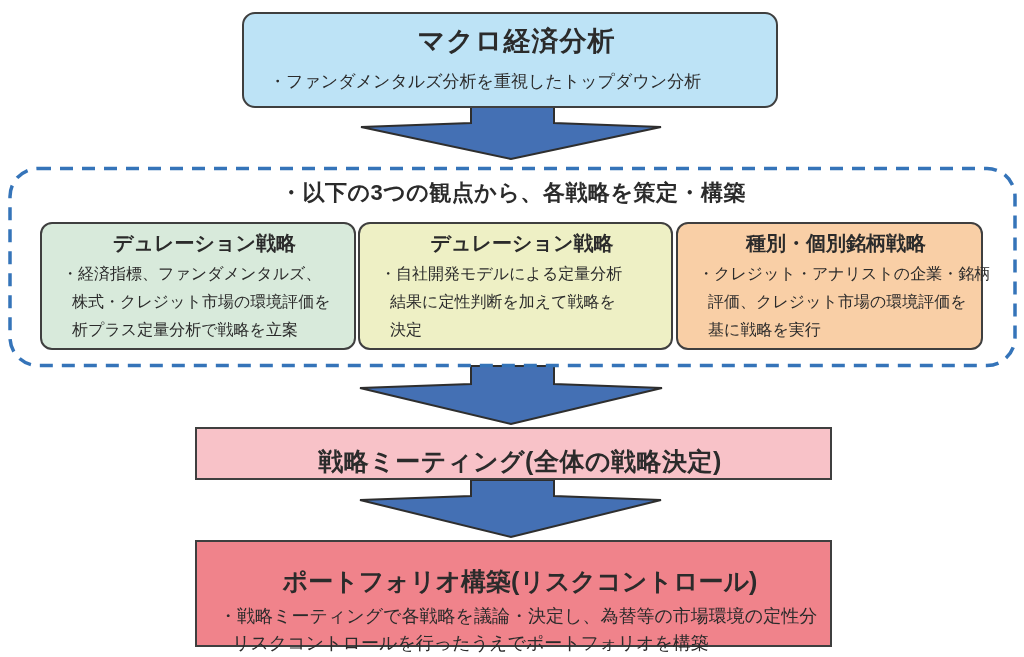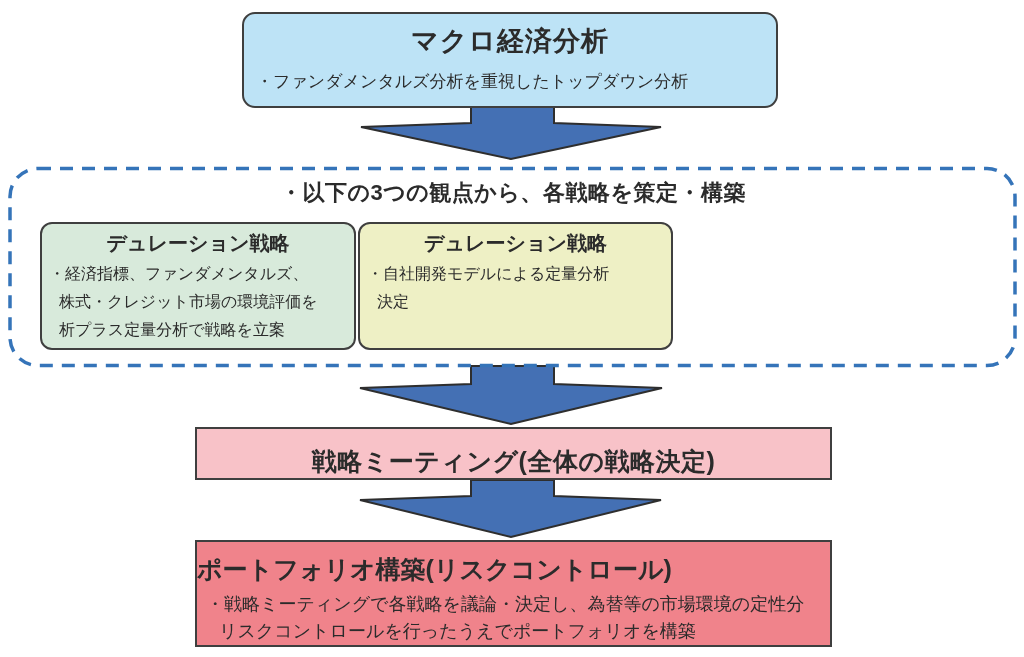--- a/index.html
+++ b/index.html
@@ -15,20 +15,21 @@
   #arrow-layer {
     position: absolute;
     left: 0; top: 0;
     width: 1024px; height: 657px;
     z-index: 0;
   }
   .box {
     position: absolute;
     border: 2px solid #3f3f3f;
     z-index: 1;
+    padding-left: 13px;
   }
   
   .macro-box {
     left: 242px; top: 12px; width: 536px; height: 96px;
     border-radius: 13px;
   }
   .macro-title {
     font-size: 27px; font-weight: 700; text-align: center;
     margin-top: 9px; letter-spacing: 1px;
   }
@@ -60,21 +61,21 @@
   .sbox-body .cont { padding-left: 10px; }
   
   .meeting-box {
     left: 195px; top: 427px; width: 637px; height: 53px;
     display: flex; align-items: flex-end; justify-content: center;
   }
   .meeting-title { font-size: 25px; font-weight: 700; letter-spacing: 0.5px; }
   
   .portfolio-box { left: 195px; top: 540px; width: 637px; height: 107px; }
   .portfolio-title {
-    font-size: 25px; font-weight: 700; margin-top: 11px;
+    font-size: 25px; font-weight: 700; text-align: center; margin-top: 23px;
   }
   .portfolio-body {
     font-size: 18px; font-weight: 500; line-height: 27px;
     margin: 5px 0 0 9px; white-space: nowrap;
   }
   .portfolio-body .cont { padding-left: 13px; }
 </style>
 </head>
 <body>
 
@@ -99,24 +100,33 @@
       <div>・経済指標、ファンダメンタルズ、</div>
       <div class="cont">株式・クレジット市場の環境評価を</div>
       <div class="cont">析プラス定量分析で戦略を立案</div>
     </div>
   </div>
 
   <div class="box sbox sbox-yield" style="background-color: rgb(238, 240, 197);">
     <div class="sbox-title">デュレーション戦略</div>
     <div class="sbox-body">
       <div>・自社開発モデルによる定量分析</div>
+      <div class="cont">結果に定性判断を加えて戦略を</div>
       <div class="cont">決定</div>
     </div>
   </div>
 
+  <div class="box sbox sbox-sector" style="background-color: rgb(249, 207, 166);">
+    <div class="sbox-title">種別・個別銘柄戦略</div>
+    <div class="sbox-body">
+      <div>・クレジット・アナリストの企業・銘柄</div>
+      <div class="cont">評価、クレジット市場の環境評価を</div>
+      <div class="cont">基に戦略を実行</div>
+    </div>
+  </div>
 </div>
 
 <div class="box meeting-box" style="background-color: rgb(248, 194, 200);">
   <div class="meeting-title">戦略ミーティング(全体の戦略決定)</div>
 </div>
 
 <div class="box portfolio-box" style="background-color: rgb(240, 131, 139);">
   <div class="portfolio-title">ポートフォリオ構築(リスクコントロール)</div>
   <div class="portfolio-body">
     <div>・戦略ミーティングで各戦略を議論・決定し、為替等の市場環境の定性分</div>

